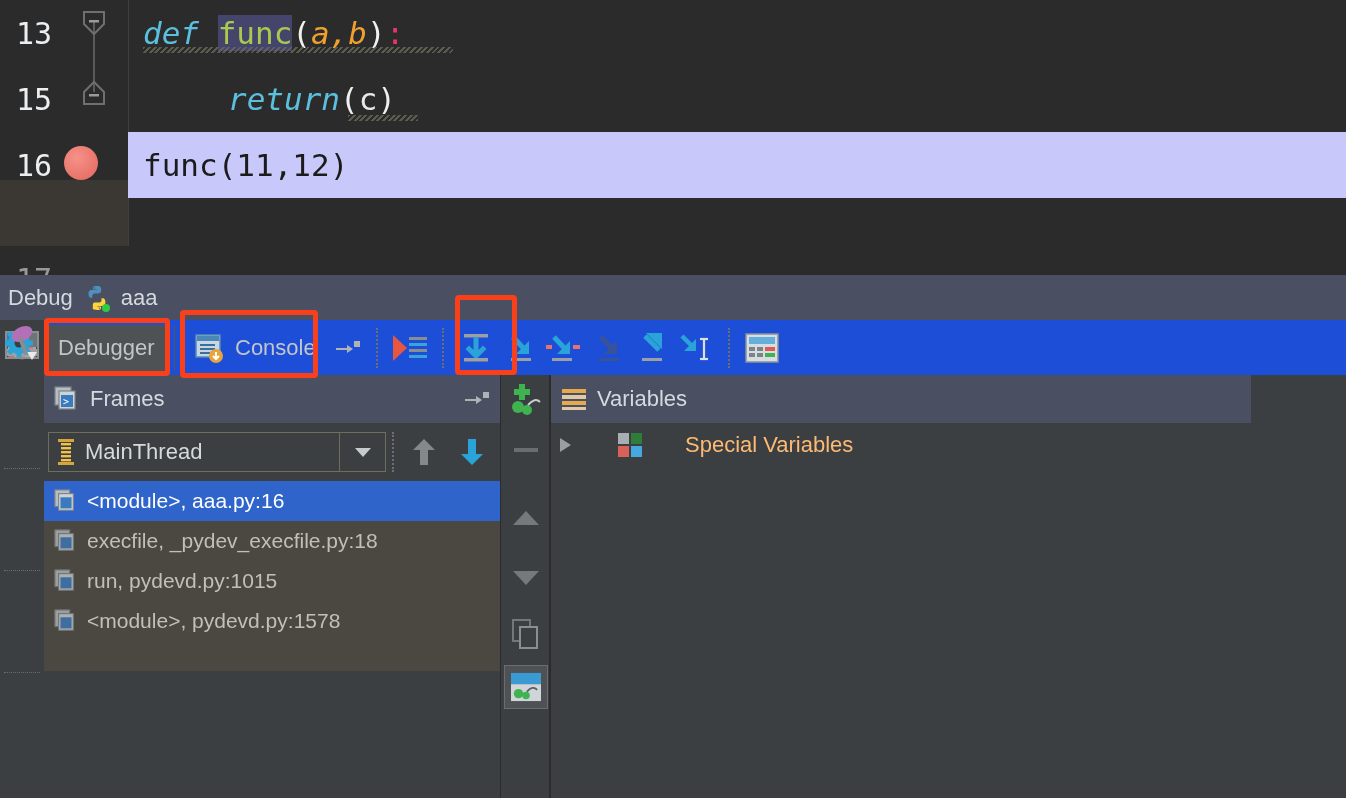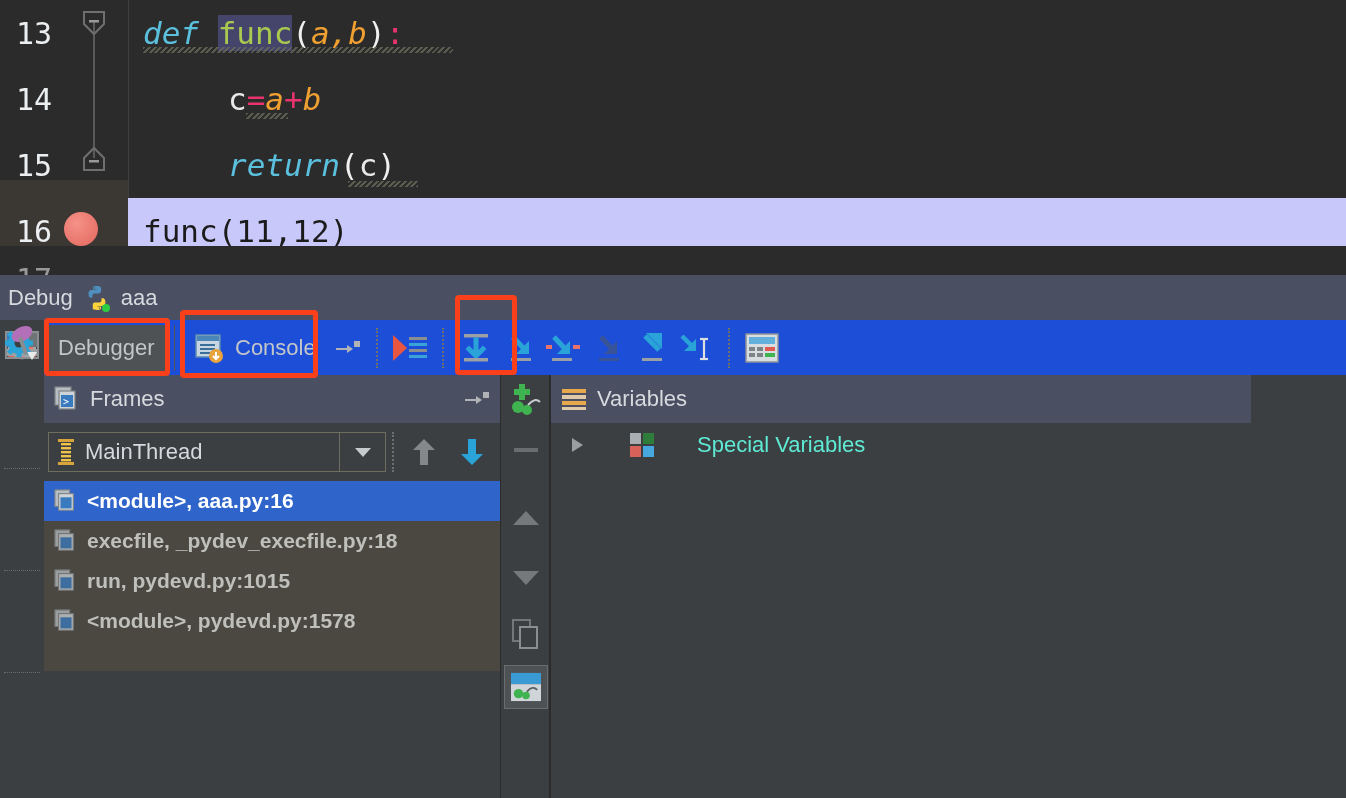--- a/index.html
+++ b/index.html
@@ -154,21 +154,21 @@
   }
   .thread-combo {
     flex: 1 1 auto; height: 40px; border: 1px solid #6e6e5e;
     display: flex; align-items: center; background: #3c3f41;
   }
   .thread-combo .tc-label { color: #d6d9dd; font-size: 22px; margin-left: 8px; }
   .tc-arrow {
     width: 46px; height: 38px; border-left: 1px solid #6e6e5e;
     display: flex; align-items: center; justify-content: center;
   }
-  .frames-list { background: #4a4840; height: 190px; font-weight: bold; }
+  .frames-list { background: #4a4840; height: 190px; }
   .frame-row {
     height: 40px; display: flex; align-items: center; padding-left: 10px;
     color: #bfc0bb; font-size: 21px;
   }
   .frame-row.selected { background: #2f65ca; color: #ffffff; }
   .frames-empty { background: #3c3f41; height: 133px; }
 
   .vtoolbar {
     position: absolute; left: 500px; top: 100px; width: 50px; height: 423px;
     background: #3c3f41; border-left: 1px solid #2b2b2b; border-right: 1px solid #2b2b2b;
@@ -177,22 +177,22 @@
     width: 50px; height: 50px; display: flex; align-items: center; justify-content: center;
     position: relative;
   }
 
   .vars-pane {
     position: absolute; left: 551px; top: 100px; width: 700px; height: 423px;
     background: #3c3f41;
   }
   .vars-body { background: #3c3f41; }
   .var-row {
-    height: 44px; display: flex; align-items: center; padding-left: 12px;
-    color: #5eead4; font-size: 22px; gap: 32px;
+    height: 44px; display: flex; align-items: center; 
+    color: #fdba74; font-size: 22px; gap: 32px;
   }
   .disclosure { width: 28px; display: flex; justify-content: center; }
 
   .divider-v {
     position: absolute; background: #2b2b2b;
   }
   svg { display: block; }
 </style>
 </head>
 <body>
@@ -215,32 +215,20 @@
         </div>
       </div>
       <div class="code-text-wrap">
         <span style="position:relative;">
           <span class="t-kw">def&nbsp;</span><span class="t-fn">func</span><span class="t-par">(</span><span class="t-arg">a</span><span class="t-comma">,</span><span class="t-arg">b</span><span class="t-par">)</span><span class="t-colon">:</span>
           <span class="squiggle" style="left:0;width:310px;bottom:-2px;"></span>
         </span>
       </div>
     </div>
 
-    <div class="code-line" style="top:0">
-      <div class="ln">14</div>
-      <div class="gutter-mid">
-        <div class="fold-line" style="top:0;height:66px"></div>
-      </div>
-      <div class="code-text-wrap" style="padding-left:100px;">
-        <span style="position:relative;">
-          <span class="t-var">c</span><span class="t-op">=</span><span class="t-arg">a</span><span class="t-op">+</span><span class="t-arg">b</span>
-          <span class="squiggle" style="left:18px;width:42px;bottom:-2px;"></span>
-        </span>
-      </div>
-    </div>
 
     <div class="code-line" style="top:0">
       <div class="ln">15</div>
       <div class="gutter-mid">
         <div class="fold-line" style="top:0;height:26px"></div>
         <div class="fold-end">
           <svg width="24" height="26" viewBox="0 0 24 26">
             <path d="M2 24 H22 V12 L12 2 L2 12 Z" fill="none" stroke="#6f6f6f" stroke-width="2"></path>
             <rect x="7" y="14" width="10" height="2.5" fill="#9a9a9a"></rect>
           </svg>

